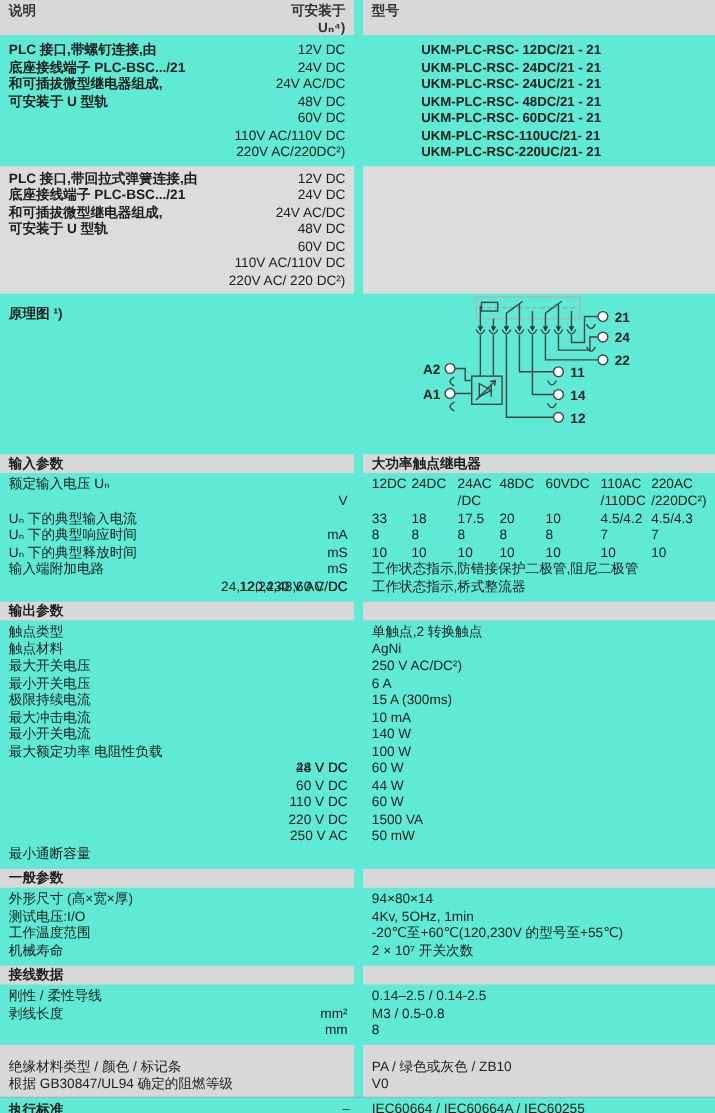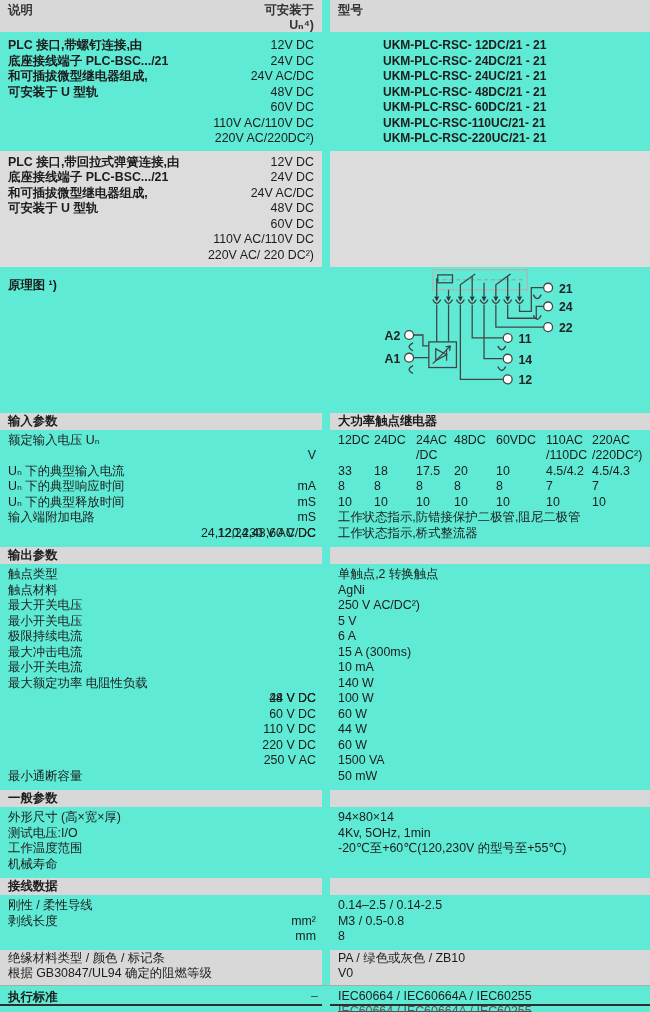--- a/index.html
+++ b/index.html
@@ -55,21 +55,21 @@
   .rows-r { padding:0 0 0 8px; }
   .lr { display:flex; justify-content:space-between;flex-direction:column; }
   .lr .u { text-align:right; }
 
   
   .grid7 { display:grid; grid-template-columns:36px 42px 38px 42px 50px 46px auto; }
   .grid7 span { height:var(--lh); line-height:var(--lh); white-space:nowrap; }
 
   
   .ins { margin-top:5px; }
-  .ins .col-l, .ins .col-r { background:#d8d8d8; padding-top:1px; padding-bottom:3px; }
+  .ins .col-l, .ins .col-r { background:#d8d8d8; padding-top:13px; padding-bottom:3px; }
   .ins .col-l { padding-left:8px; }
   .ins .col-r { padding-left:8px; }
 
   
   .std { border-top:1px solid #aaa; }
   .std .col-l, .std .col-r { padding-top:3px; height:20px; border-bottom:2px solid #2e2e2e; }
   .std .col-l { padding-left:8px; display:flex; justify-content:space-between; padding-right:4px; font-weight:bold; }
   .std .col-r { padding-left:8px; }
   .cut { height:8px; overflow:hidden; }
   .cut .col-r { padding-left:8px; color:#555; text-decoration:line-through; line-height:11px; }
@@ -403,21 +403,20 @@
           <span>最小通断容量</span>
           <span class="u"></span>
         </div>
       </div>
     <div class="gut"></div>
     <div class="col-r rows-r">
 
     <div class="line">单触点,2 转换触点</div>
         <div class="line">AgNi</div>
         <div class="line">250 V AC/DC²)</div>
-        <div class="line">5 V</div>
         <div class="line">6 A</div>
         <div class="line">15 A (300ms)</div>
         <div class="line">10 mA</div>
         <div class="line">140 W</div>
         <div class="line">100 W</div>
         <div class="line">60 W</div>
         <div class="line">44 W</div>
         <div class="line">60 W</div>
         <div class="line">1500 VA</div>
         <div class="line">50 mW</div>
@@ -436,20 +435,21 @@
         <div class="line">测试电压:I/O</div>
         <div class="line">工作温度范围</div>
         <div class="line">机械寿命</div>
       </div>
     <div class="gut"></div>
     <div class="col-r rows-r">
 
     <div class="line">94×80×14</div>
         <div class="line">4Kv, 5OHz, 1min</div>
         <div class="line">-20℃至+60℃(120,230V 的型号至+55℃)</div>
+        <div class="line">2 × 10⁷ 开关次数</div>
       </div>
   </div>
 
   <div class="band sec">
     <div class="col-l bar secbar">接线数据</div>
     <div class="gut"></div>
     <div class="col-r bar secbar empty"></div>
   </div>
   <div class="band">
     <div class="col-l rows-l">

